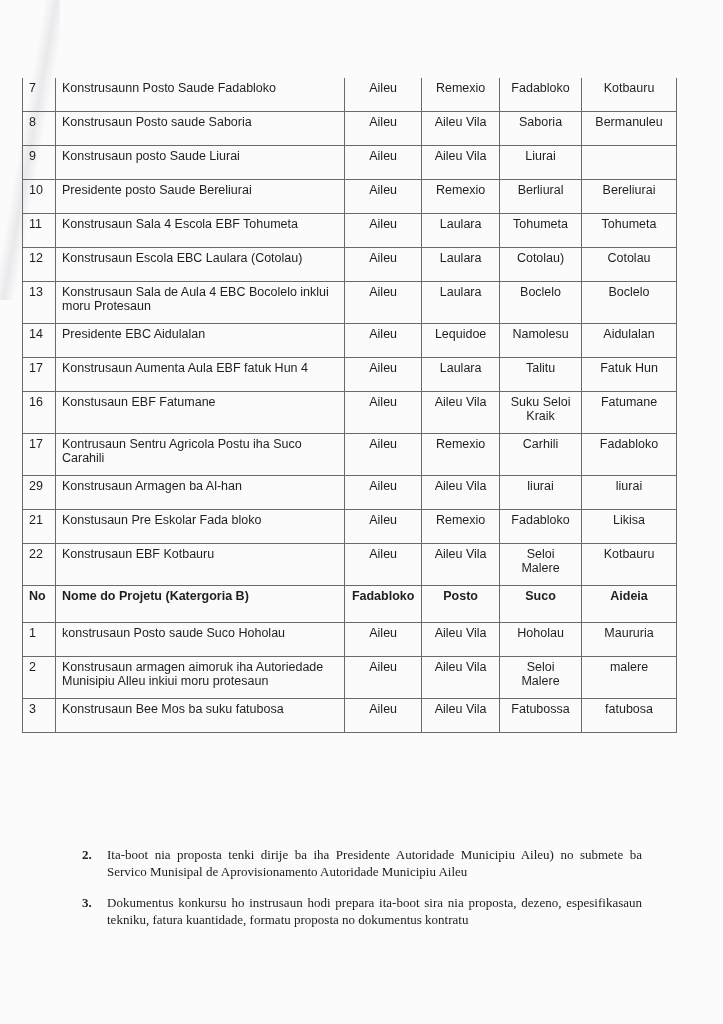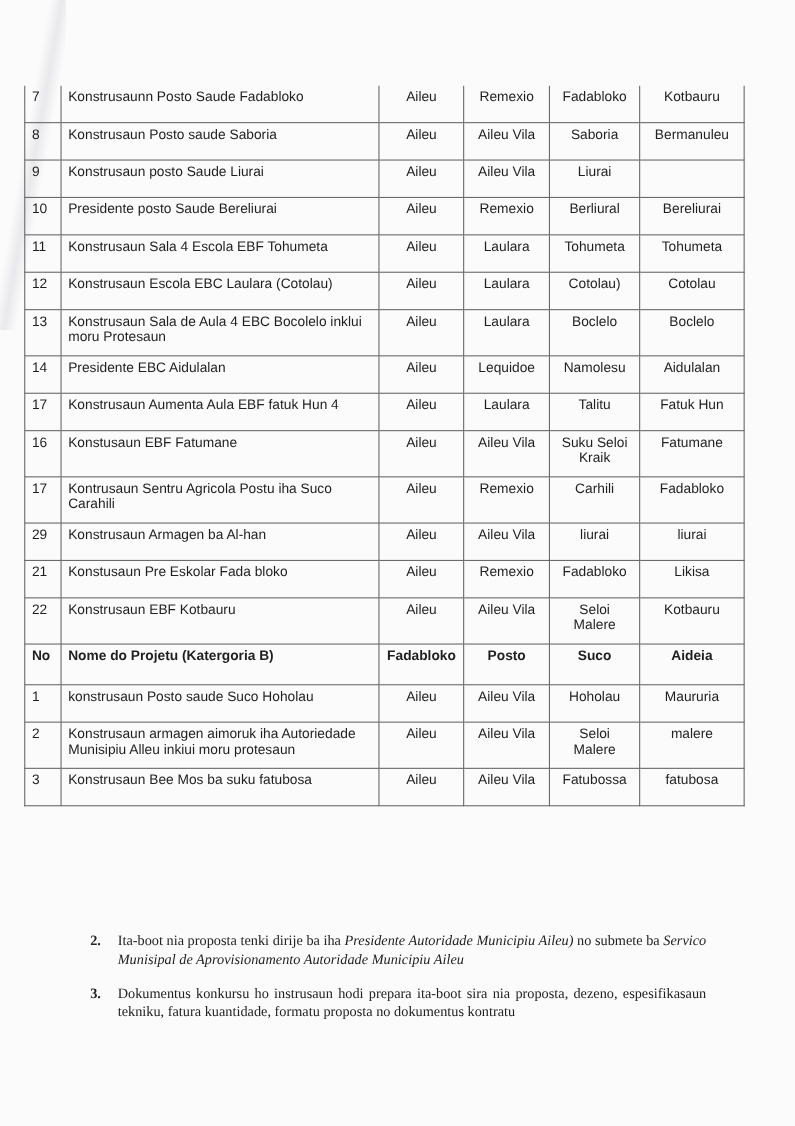--- a/index.html
+++ b/index.html
@@ -32,21 +32,21 @@
   tr.r2 td { height: 35px; }
   td.b { vertical-align: bottom; }
   tr.hdr td { font-weight: bold; height: 30px; margin-left: 10px; }
   .paras {
     position: absolute; left: 82px; top: 846px; width: 560px;
     font-family: "Liberation Serif", serif; font-size: 13px; color: #222; line-height: 17px;
   }
   .para { display: flex; margin-bottom: 14px; }
   .para .num { width: 25px; font-weight: bold; flex-shrink: 0; }
   .para .txt { text-align: justify; }
-  .para .it { font-style: italic; }
+  .para .it { }
 </style>
 </head>
 <body>
 
 <div class="fold"></div>
 
 <table class="grid">
   <colgroup>
       <col class="c-no">
       <col class="c-name">

